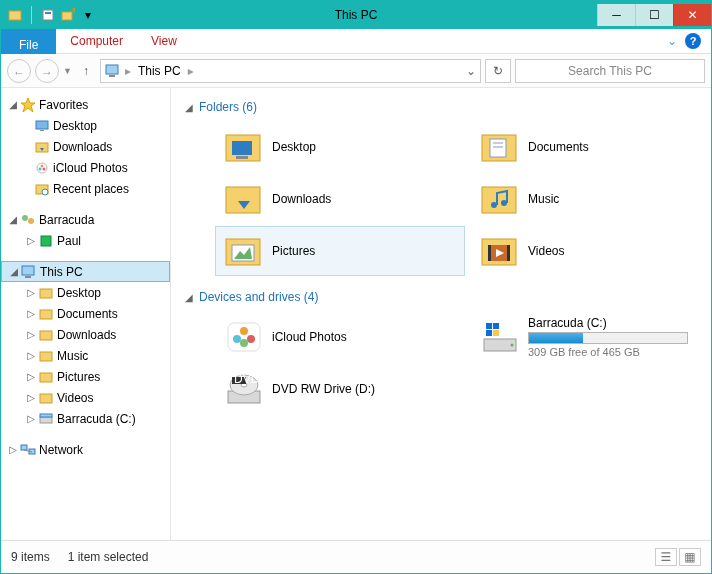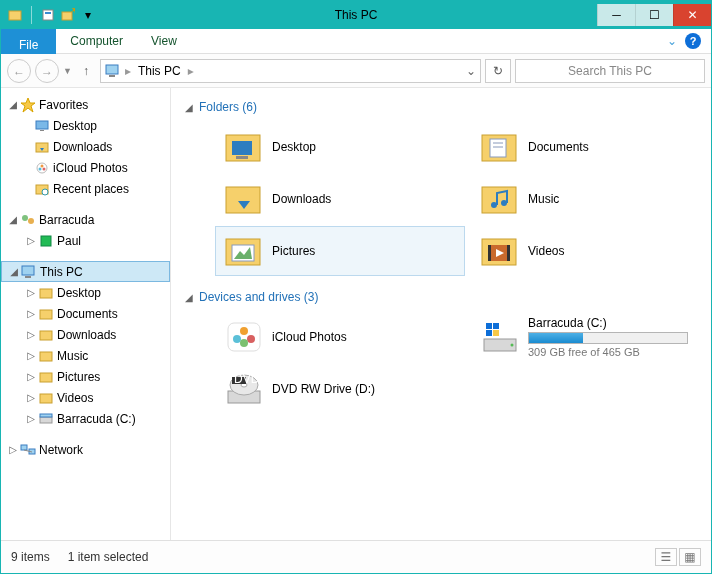--- a/index.html
+++ b/index.html
@@ -7,21 +7,21 @@
   .window { width: 712px; height: 574px; border: 1px solid #18b5b3; display: flex; flex-direction: column; background: #fff; }
   .titlebar { height: 28px; background: #18b5b3; display: flex; align-items: center; position: relative; }
   .tb-left { display: flex; align-items: center; gap: 4px; padding-left: 6px; }
   .tb-icon { width: 16px; height: 16px; display: inline-flex; align-items: center; justify-content: center; }
   .tb-sep { width: 1px; height: 18px; background: rgba(255,255,255,0.5); margin: 0 4px; }
   .tb-title { position: absolute; left: 50%; transform: translateX(-50%); color: #000; font-size: 12px; }
   .tb-controls { margin-left: auto; display: flex; }
   .tb-btn { width: 38px; height: 22px; display: flex; align-items: center; justify-content: center; color: #000; border-left: 1px solid rgba(0,0,0,0.1); background: #c9e9e9; }
   .tb-btn.close { background: #d9432f; color: #fff; }
   .ribbon { height: 25px; background: #fff; display: flex; align-items: stretch; border-bottom: 1px solid #e0e0e0; }
-  .ribbon-tab { padding: 0 14px; display: flex; align-items: center; color: #14532d; }
+  .ribbon-tab { padding: 0 14px; display: flex; align-items: center; color: #b91c1c; }
   .ribbon-tab.file { background: #1e90d6; color: #fff; padding: 16px 18px; }
   .ribbon-right { margin-left: auto; display: flex; align-items: center; gap: 8px; padding-right: 10px; }
   .help-icon { width: 16px; height: 16px; border-radius: 50%; background: #0d6ed8; color: #fff; display: flex; align-items: center; justify-content: center; font-size: 11px; font-weight: bold; }
   .navbar { height: 34px; background: #fcfcfc; border-bottom: 1px solid #e6e6e6; display: flex; align-items: center; padding: 0 6px; gap: 4px; }
   .nav-btn { width: 24px; height: 24px; border: 1px solid #ccc; border-radius: 50%; display: flex; align-items: center; justify-content: center; color: #999; }
   .nav-up { width: 20px; height: 20px; display: flex; align-items: center; justify-content: center; color: #555; }
   .addr { flex: 1; height: 24px; border: 1px solid #ccc; background: #fff; display: flex; align-items: center; padding: 0 4px; gap: 4px; }
   .addr-crumb { color: #000; padding: 0 3px; }
   .addr-sep { color: #999; }
   .addr .spacer { flex: 1; }
@@ -362,21 +362,21 @@
               </svg>
             </div>
           <div class="item-text">
               <span class="item-label">Videos</span>
             </div>
         </div>
       </div>
 
       <div class="section-header">
         <span class="tg">◢</span>
-        <span>Devices and drives (3)</span>
+        <span>Devices and drives (4)</span>
       </div>
       <div class="grid">
         <div class="item">
           <div class="item-icon">
               <svg width="40" height="36">
                 <rect x="4" y="4" width="32" height="28" rx="6" fill="#fff" stroke="#ddd"></rect>
                 <circle cx="20" cy="12" r="4" fill="#f0a030"></circle>
                 <circle cx="13" cy="20" r="4" fill="#5bc0d8"></circle>
                 <circle cx="27" cy="20" r="4" fill="#d86060"></circle>
                 <circle cx="20" cy="24" r="4" fill="#7bc070"></circle>

